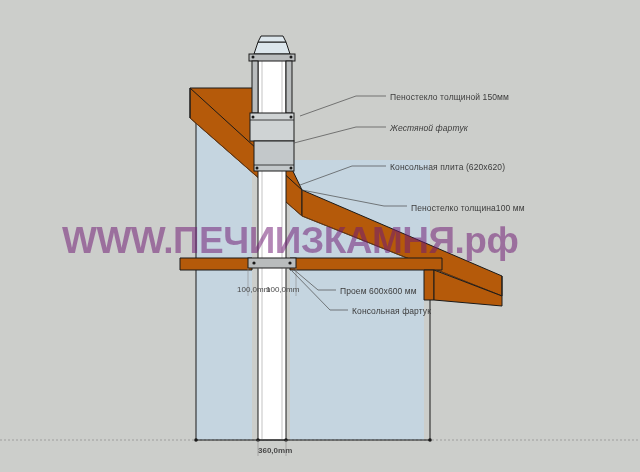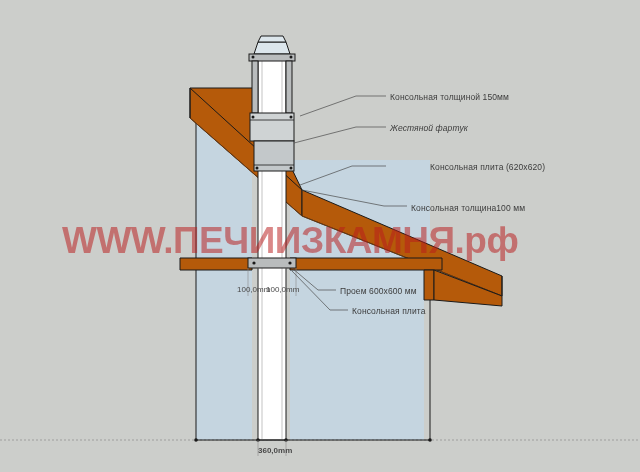--- a/index.html
+++ b/index.html
@@ -27,21 +27,21 @@
     color:#4a4a4a;
     white-space:nowrap;
   }
   .wm{
     position:absolute;
     left:62px; top:220px;
     width:520px;
     font-family:"Liberation Sans", sans-serif;
     font-size:37px;
     font-weight:bold;
-    color:#b91c1c;
+    color:#701a75;
     opacity:0.52;
     letter-spacing:-0.5px;
     white-space:nowrap;
     pointer-events:none;
   }
 </style>
 </head>
 <body>
 
 <div id="stage">
@@ -148,26 +148,26 @@
         <path d="M386,166 L352,166 L300,185" fill="none" stroke="#4a4a4a" stroke-width="0.7"></path>
         <path d="M407,206 L384,206 L302,190" fill="none" stroke="#4a4a4a" stroke-width="0.7"></path>
         <path d="M336,290 L318,290 L292,268" fill="none" stroke="#4a4a4a" stroke-width="0.7"></path>
         <path d="M348,310 L330,310 L292,271" fill="none" stroke="#4a4a4a" stroke-width="0.7"></path>
       </g>
   </svg>
 
   <div class="wm">WWW.ПЕЧИИЗКАМНЯ.рф</div>
 
   <div id="labels">
-      <div class="lbl" style="left: 390px; top: 92px;">Консольная толщиной 150мм</div>
+      <div class="lbl" style="left: 390px; top: 92px;">Пеностекло толщиной 150мм</div>
       <div class="lbl" style="left: 390px; top: 123px; font-style: italic;">Жестяной фартук</div>
-      <div class="lbl" style="left: 390px; top: 162px; margin-left: 40px;">Консольная плита (620x620)</div>
-      <div class="lbl" style="left: 411px; top: 203px;">Консольная толщина100 мм</div>
+      <div class="lbl" style="left: 390px; top: 162px;">Консольная плита (620x620)</div>
+      <div class="lbl" style="left: 411px; top: 203px;">Пеностелко толщина100 мм</div>
       <div class="lbl" style="left: 340px; top: 286px;">Проем 600x600 мм</div>
-      <div class="lbl" style="left: 352px; top: 306px;">Консольная плита</div>
+      <div class="lbl" style="left: 352px; top: 306px;">Консольная фартук</div>
     </div>
 
   <div id="dims">
       <div class="dim" style="left: 237px; top: 285px;">100,0mm</div>
       <div class="dim" style="left: 266px; top: 285px;">100,0mm</div>
       <div class="dim" style="left: 258px; top: 446px; font-weight: bold;">360,0mm</div>
     </div>
 </div>
 
 </body></html>

